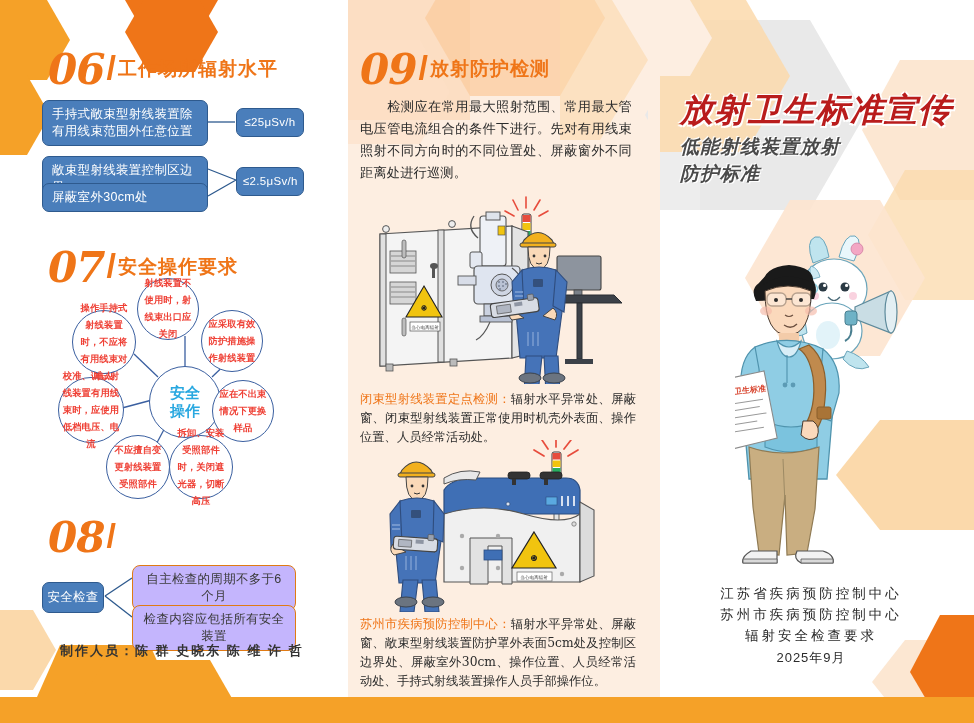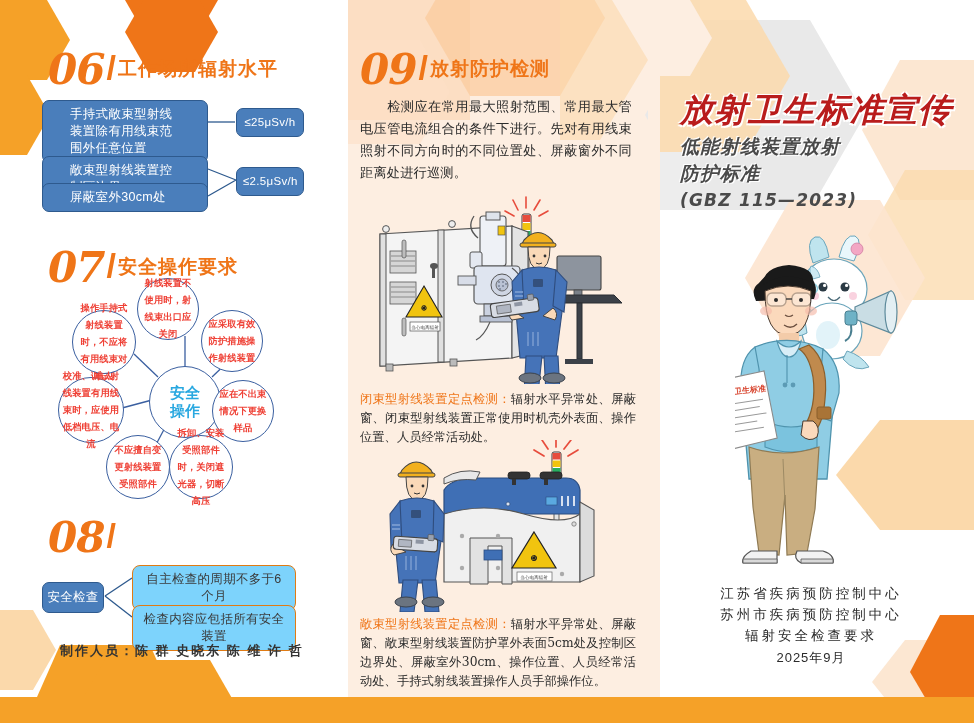--- a/index.html
+++ b/index.html
@@ -34,39 +34,39 @@
     font-size:19px; font-weight:bold; color:#ef7518;
     letter-spacing:1px; padding-bottom:2px;
   }
 
   
   .bbox {
     position:absolute;
     background:#4a7ebb; color:#fff;
     border:1px solid #2e5a8e; border-radius:7px;
     font-size:12.5px; line-height:17px;
-    padding:5px 27px;
+    padding:5px 9px;
     letter-spacing:.3px;
   }
   .bbox.small { font-size:11.5px; text-align:center; padding:5px 6px; }
 
   
   #mindmap { position:absolute; left:40px; top:272px; width:290px; height:230px; }
   .mcircle {
     position:absolute; border-radius:50%;
     border:1.3px solid #3a5fa0; background:#ffffff;
     display:flex; align-items:center; justify-content:center; text-align:center;
     color:#ef4136; font-size:9.3px; line-height:17px; font-weight:bold;
     letter-spacing:.1px;
   }
   .mcircle.center { color:#29a8e0; font-size:15px; line-height:18px; border-width:1.3px; }
 
   
   .obox {
-    position:absolute; background:#7dd3fc; color:#3a3a3a;
+    position:absolute; background:#c4b5fd; color:#3a3a3a;
     border:1.4px solid #e07b14; border-radius:8px;
     font-size:12.5px; padding:5px 10px; letter-spacing:.3px;
   }
 
   .credits {
     position:absolute; font-size:13px; color:#333; letter-spacing:2px; font-weight:bold;
   }
 
   
   .body-text {
@@ -452,29 +452,28 @@
         <line x1="44" y1="116" x2="44" y2="130"></line>
           <line x1="49" y1="116" x2="49" y2="130"></line>
           <line x1="54" y1="116" x2="54" y2="130"></line>
       </g>
       <ellipse cx="44" cy="162" rx="11" ry="5" fill="#6b7480" stroke="#3b424b" stroke-width="1"></ellipse>
       <ellipse cx="71" cy="162" rx="11" ry="5" fill="#6b7480" stroke="#3b424b" stroke-width="1"></ellipse>
     </g>
   </svg>
 
   <div class="cap" style="left:360px;top:615px;width:276px;">
-    <b>敞束型射线装置定点检测：</b><span>辐射水平异常处、屏蔽窗、敞束型射线装置防护罩外表面5cm处及控制区边界处、屏蔽室外30cm、操作位置、人员经常活动处、手持式射线装置操作人员手部操作位。</span>
+    <b>苏州市疾病预防控制中心：</b><span>辐射水平异常处、屏蔽窗、敞束型射线装置防护罩外表面5cm处及控制区边界处、屏蔽室外30cm、操作位置、人员经常活动处、手持式射线装置操作人员手部操作位。</span>
   </div>
 
   <div class="main-title">放射卫生标准宣传</div>
   <div class="sub-title">
     <span>低能射线装置放射</span><br>
     <span>防护标准</span>
   </div>
-  <div class="std-code">(GBZ 115—2023)</div>
 
   <svg class="illu" style="left:735px;top:235px;" width="250" height="330" viewBox="0 0 250 330">
 
     <g>
       <path d="M78,28 q-8,-22 2,-26 q10,-3 14,20 z" fill="#bfe4ee" stroke="#6aa5bb" stroke-width="1"></path>
       <path d="M104,22 q6,-24 16,-21 q9,4 -1,25 z" fill="#e9f7fb" stroke="#6aa5bb" stroke-width="1"></path>
       <circle cx="122" cy="14" r="6" fill="#f3a7c4" stroke="#d27d9f" stroke-width=".8"></circle>
       <ellipse cx="99" cy="54" rx="33" ry="30" fill="#ffffff" stroke="#6aa5bb" stroke-width="1.2"></ellipse>
       <path d="M78,44 q-5,-8 -2,-13 q7,2 9,11 z" fill="#cdeaf3" stroke="#6aa5bb" stroke-width=".8"></path>
       <circle cx="88" cy="52" r="4.5" fill="#2b3a44"></circle>

